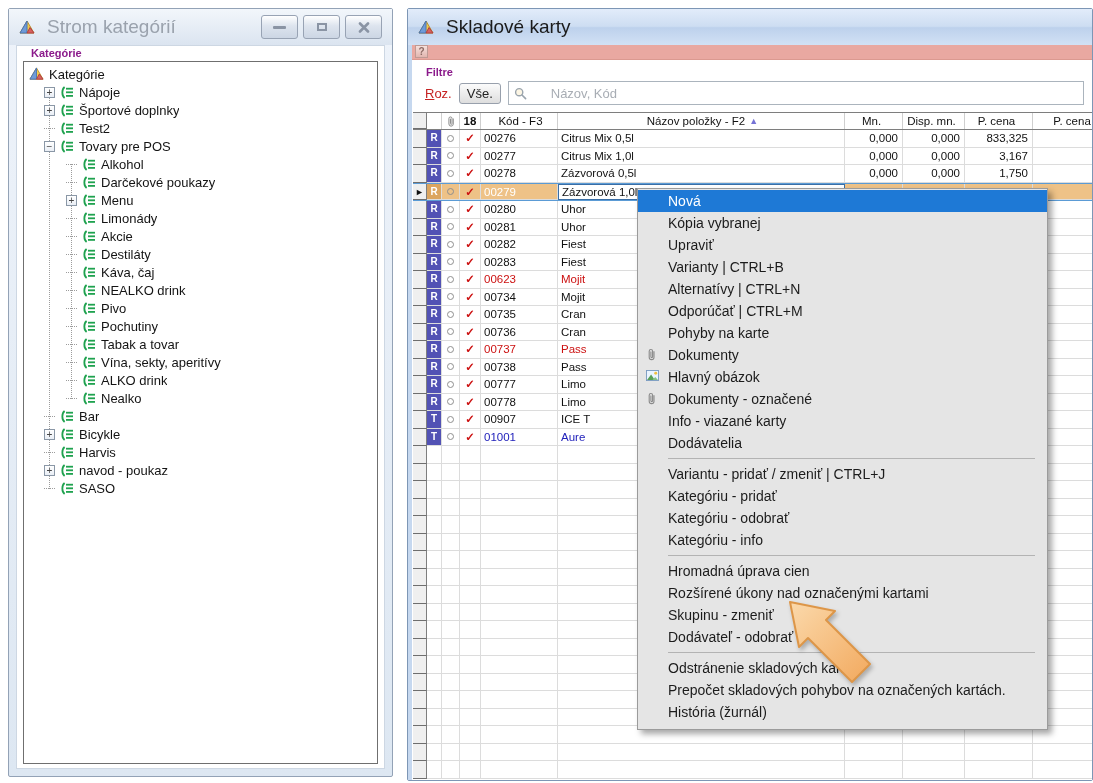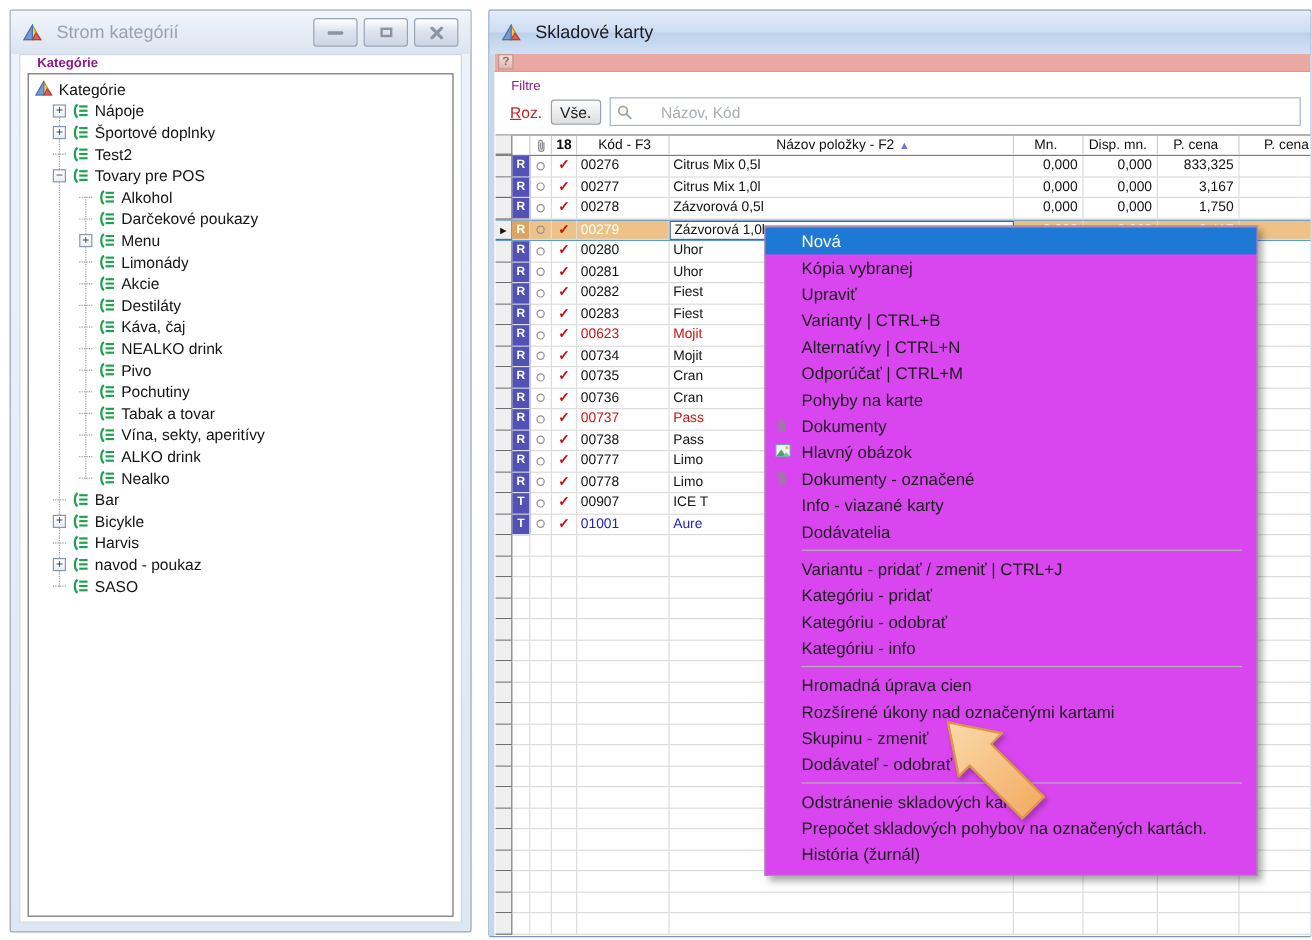--- a/index.html
+++ b/index.html
@@ -3,21 +3,21 @@
 <meta charset="utf-8">
 <style>
   html,body{margin:0;padding:0}
   body{width:1093px;height:783px;background:#fff;overflow:hidden;position:relative;
        font-family:"Liberation Sans",sans-serif;-webkit-font-smoothing:antialiased}
   #stage{position:absolute;inset:0;overflow:hidden}
 
   
   .win{position:absolute;border:1px solid #93a2b6;border-radius:2px;box-sizing:border-box}
   .tbar{height:36px;display:flex;align-items:center;padding:0 10px;gap:7px}
-  .tbar .ttl{font-size:15px}
+  .tbar .ttl{font-size:19px}
   .tbar.inactive{background:linear-gradient(#f2f6fb,#dbe4f0)}
   .tbar.inactive .ttl{color:#9aa2ad}
   .tbar.active{background:linear-gradient(#e2ecfa 0%,#cdddf2 48%,#bdd1ec 52%,#d2e1f5 100%)}
   .tbar.active .ttl{color:#1b1b1b}
   .winbtns{margin-left:auto;display:flex}
   .wbtn{width:35px;height:22px;margin-left:5px;border:1px solid #98a3b4;border-radius:3px;
         background:linear-gradient(#ffffff,#dde4ee 45%,#ccd6e4);display:flex;align-items:center;
         justify-content:center;cursor:default}
   .g-min{width:13px;height:3px;background:#8a94a4;border-radius:1px}
   .g-max{width:10px;height:8px;border:2px solid #8a94a4;box-sizing:border-box}
@@ -39,21 +39,21 @@
   .ticon{margin-right:5px;display:flex;align-items:center}
   .tlabel{overflow:hidden}
 
   
   #win-right{left:407px;top:8px;width:686px;height:773px;background:#fff;border-color:#7d96b5}
   .rw-lower{position:absolute;top:36px;left:0;right:0;bottom:0;border-left:4px solid #c6d8ef;background:#fff;overflow:hidden}
   .salmon{height:14px;background:#e9a8a1;border-bottom:1px solid #db9990;position:relative}
   .helpbtn{position:absolute;left:3px;top:0;width:13px;height:13px;box-sizing:border-box;
            background:linear-gradient(#f6e0dc,#e2b6b0);border:1px solid #bf9a94;color:#8d6b65;
            font-size:10px;font-weight:bold;text-align:center;line-height:11px}
-  .filtre-label{margin:6px 0 0 14px;font-size:11px;font-weight:normal;color:#8b1a8b;height:12px}
+  .filtre-label{margin:6px 0 0 14px;font-size:11px;font-weight:bold;color:#8b1a8b;height:12px}
   .filter-row{display:flex;align-items:center;gap:7px;margin:3px 8px 7px 13px;height:24px}
   .roz{display:inline-block;color:#c52222;font-size:13px;cursor:pointer}
   .roz::first-letter{text-decoration:underline}
   .vse{font-family:inherit;font-size:13px;color:#222;padding:2px 7px;border:1px solid #98a0ac;border-radius:3px;
        background:linear-gradient(#fbfbfb,#dedede);cursor:pointer}
   .search{flex:1;display:flex;align-items:center;height:24px;box-sizing:border-box;border:1px solid #abb4bd;
           background:#fff;padding-left:5px;gap:22px}
   .search input{border:0;outline:0;flex:1;font-size:13px;color:#333;font-family:inherit;background:transparent}
   .search input::placeholder{color:#a8adb4}
 
@@ -80,21 +80,21 @@
   .c-pc{width:68px;text-align:right;padding-right:4px}
   .c-pcs{width:92px;text-align:right;padding-right:4px}
   .row-red .c-code,.row-red .c-name{color:#cc1111}
   .row-blue .c-code,.row-blue .c-name{color:#2222bb}
   .g-row.selrow{background:#eec287;border-top:1px solid #5b9bd5;border-bottom:1px solid #5b9bd5;height:18.5px}
   .selrow .c-code,.selrow .c-mn,.selrow .c-disp,.selrow .c-pc,.selrow .c-pcs{color:#fff}
   .selrow .c-badge{background:#dca55f;color:#fff}
   .selrow .c-name{background:#fff;border:1px solid #3a6ea5;color:#111;line-height:15px}
 
   
-  #ctx-menu{position:absolute;left:637px;top:188px;width:409px;background:#d946ef;border:1px solid #9b9b9b;
+  #ctx-menu{position:absolute;left:637px;top:188px;width:409px;background:#e5e5e5;border:1px solid #9b9b9b;
             box-shadow:4px 4px 6px rgba(0,0,0,.35);padding:1px 0 6px;z-index:40;font-size:14px;color:#1c1c1c}
   .mi{position:relative;height:22px;line-height:22px;padding-left:30px;white-space:nowrap;cursor:default}
   .mi.hl{background:#1e79d6;color:#fff}
   .mi .ic{position:absolute;left:8px;top:4px;display:flex}
   .msep{border-top:1px solid #b3b3b3;margin:4px 12px 4px 30px}
 
   
   #arrow-annot{position:absolute;left:782px;top:594px;z-index:50;pointer-events:none}
 </style>
 </head>

